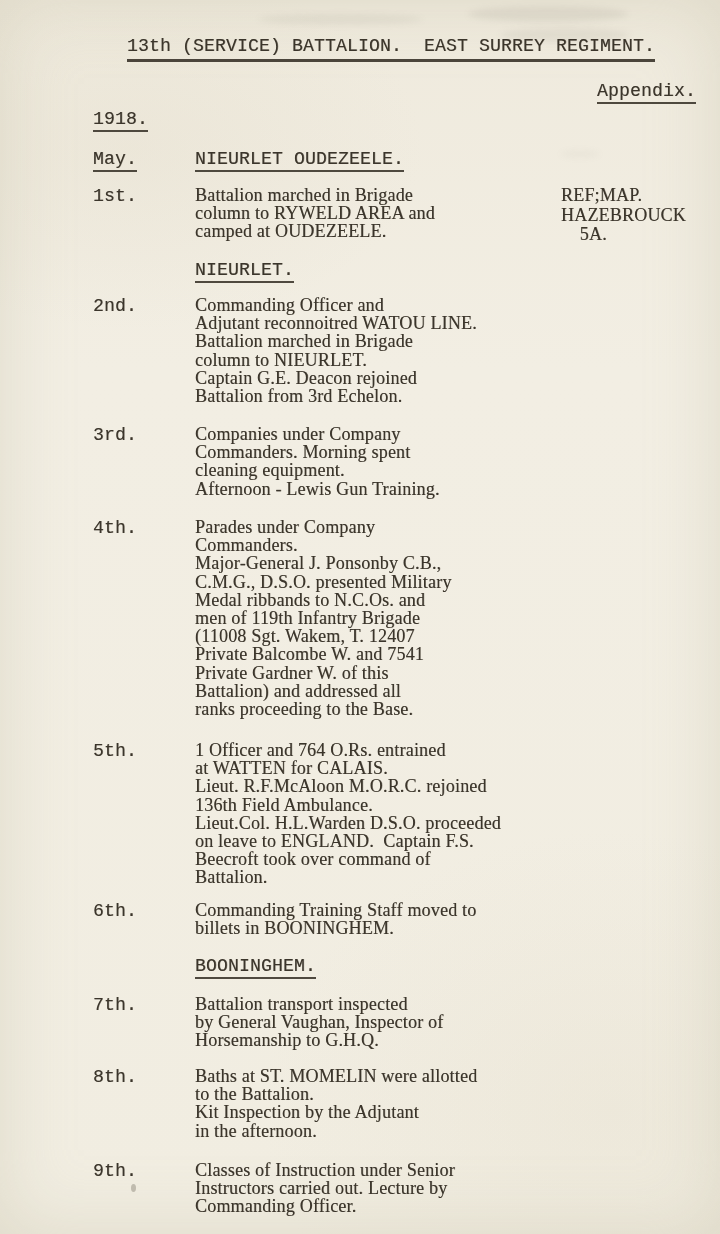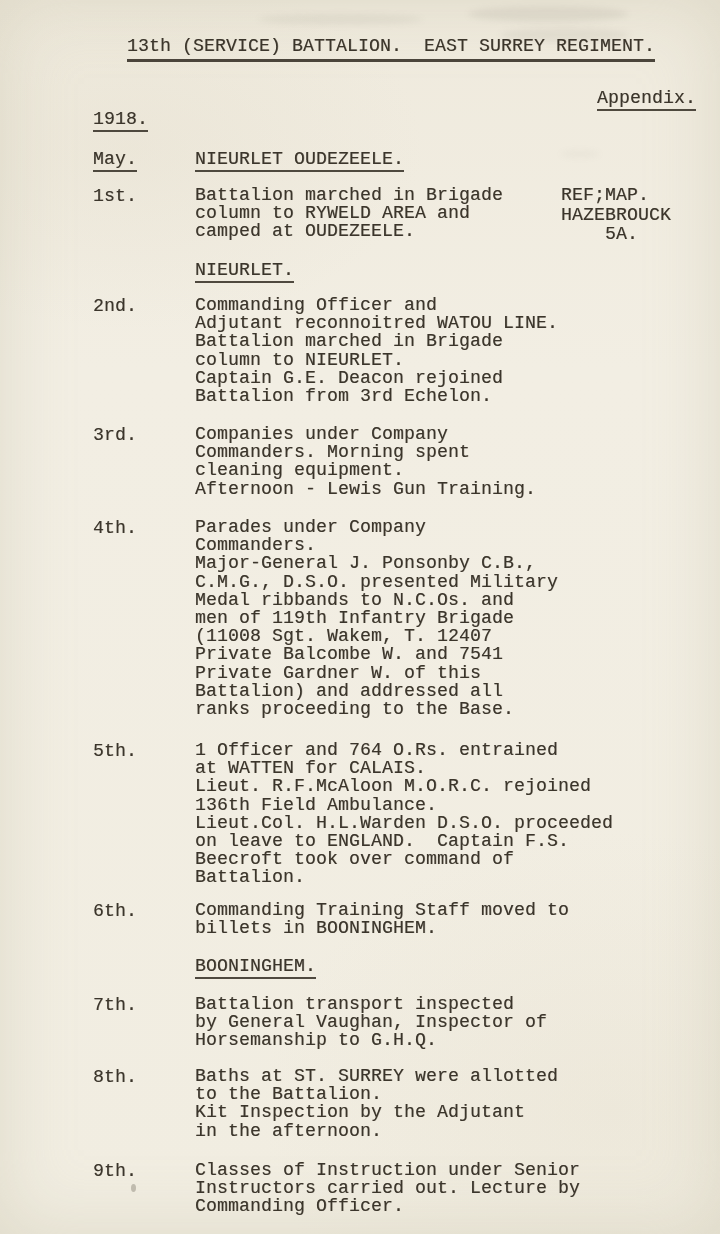--- a/index.html
+++ b/index.html
@@ -13,29 +13,29 @@
       radial-gradient(ellipse 500px 400px at 85% 90%, rgba(228,221,203,0.3), rgba(0,0,0,0) 70%),
       linear-gradient(180deg, #efeadd 0%, #f2eee3 30%, #f1ede1 100%);
     box-shadow: inset 0 0 70px rgba(190,182,158,0.35);
     overflow:hidden;
     font-family:"Liberation Mono","DejaVu Sans Mono",monospace;
     font-size:18px;
     letter-spacing:0.2px;
     color:#3b352b;
   }
   .ink { text-shadow:0.4px 0.4px 0.6px rgba(48,42,30,0.45); }
-  .pre { white-space:pre; line-height:18.2px; }
+  .pre { white-space:pre; line-height:18.2px;font-family:Liberation Serif, serif; }
   .u  { display:inline-block; border-bottom:2px solid rgba(56,50,40,0.88); padding-bottom:1px; }
   .title {
     position:absolute; left:127px; top:36px;
     white-space:pre;
     border-bottom:3px solid rgba(52,46,36,0.88);
     padding-bottom:3px;
   }
-  .appendix { position:absolute; left:597px; top:88px; }
+  .appendix { position:absolute; left:597px; top:81px; }
   .year     { position:absolute; left:93px;  top:109px;text-align:center; }
   .row  { position:absolute; left:0; width:720px; }
   .date { position:absolute; left:93px; top:0; }
   .body { position:absolute; left:195px; top:0; }
   .ref  { position:absolute; left:561px; top:0; line-height:19.5px; }
   
   .ghost { position:absolute; border-radius:50%; filter:blur(3px); background:#8a8578; pointer-events:none; }
   .g1 { left:258px; top:14px;  width:165px; height:11px; opacity:0.10; }
   .g2 { left:468px; top:6px;   width:160px; height:16px; opacity:0.13; }
   .g3 { left:500px; top:28px;  width:130px; height:14px; opacity:0.11; }
@@ -134,21 +134,21 @@
 
   <div class="row" style="top:995px">
     <div class="date ink">7th.</div>
     <div class="body pre ink">Battalion transport inspected
 by General Vaughan, Inspector of
 Horsemanship to G.H.Q.</div>
   </div>
 
   <div class="row" style="top:1067px">
     <div class="date ink">8th.</div>
-    <div class="body pre ink">Baths at ST. SURREY were allotted
+    <div class="body pre ink">Baths at ST. MOMELIN were allotted
 to the Battalion.
 Kit Inspection by the Adjutant
 in the afternoon.</div>
   </div>
 
   <div class="row" style="top:1161px">
     <div class="date ink">9th.</div>
     <div class="body pre ink">Classes of Instruction under Senior
 Instructors carried out. Lecture by
 Commanding Officer.</div>

